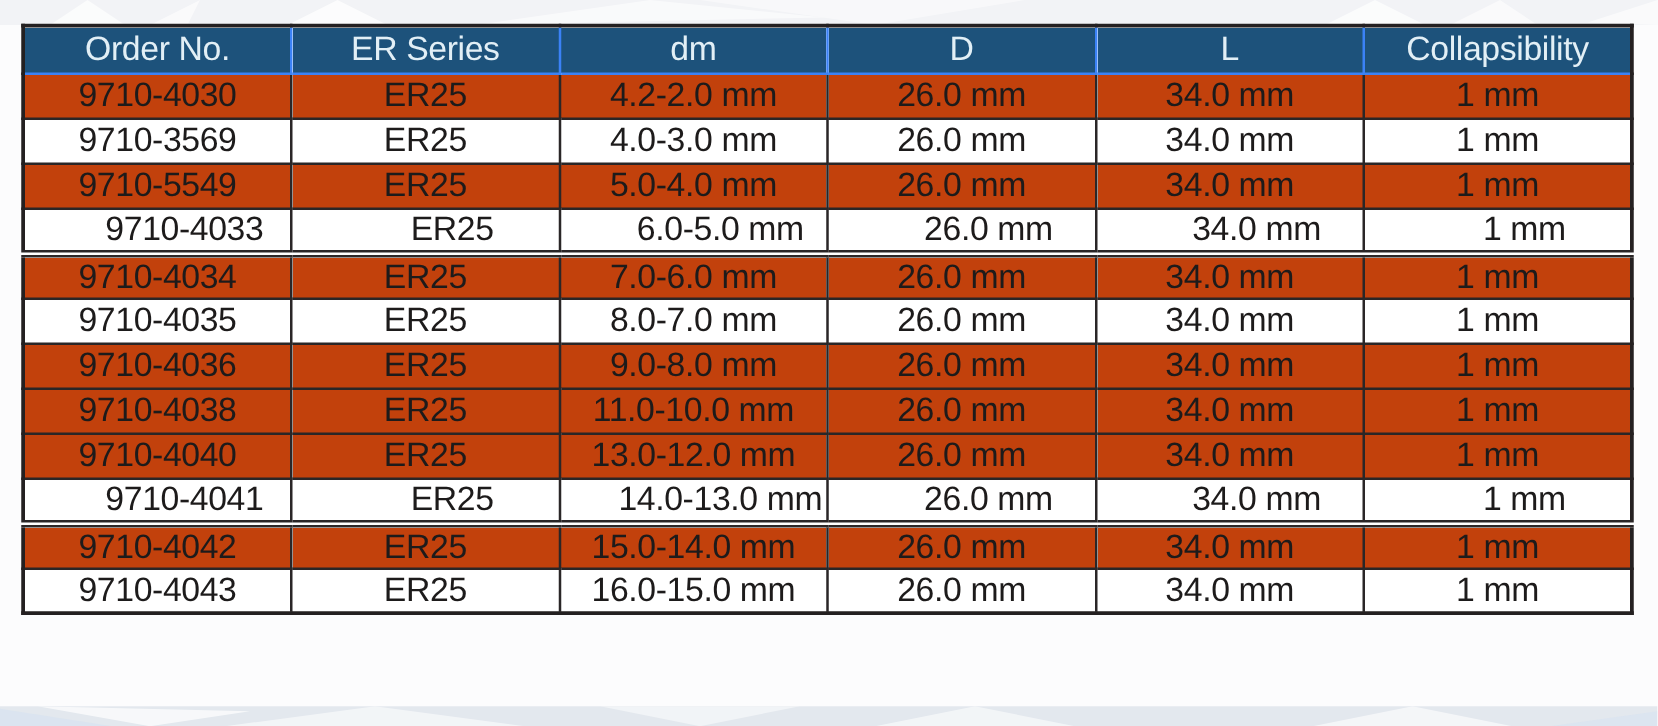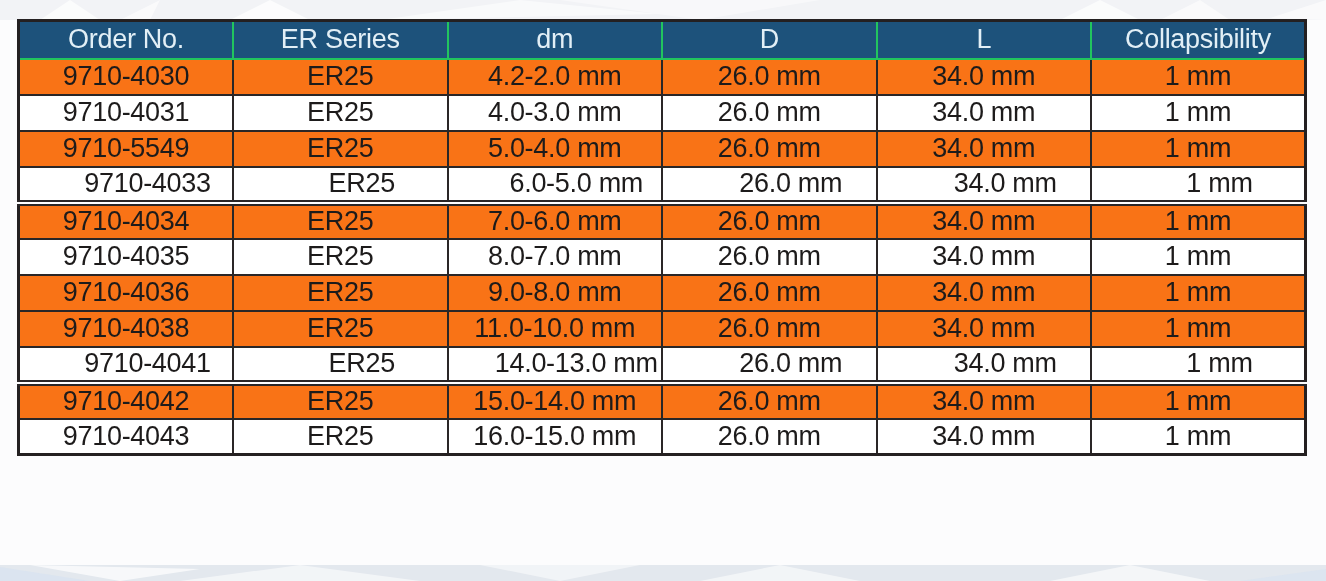--- a/index.html
+++ b/index.html
@@ -41,38 +41,38 @@
     background: #ffffff;
   }
   table.spec th {
     background: #1d527b;
     color: #e2eff6;
     font-weight: 400;
     font-size: 27px;
     height: 38px;
     text-align: center;
     vertical-align: middle;
-    border: 2px solid #22c55e;
+    border: 2px solid #3b82f6;
     letter-spacing: -0.3px;
     overflow: hidden;
     white-space: nowrap;
   }
   table.spec td {
     font-size: 27px;
     color: #1d1b1b;
     height: 36px;
     text-align: center;
     vertical-align: middle;
     border: 2px solid #2a2627;
     letter-spacing: -0.3px;
     background: #ffffff;
     overflow: hidden;
     white-space: nowrap;
   }
-  table.spec tr.alt td { background: #f97316; }
+  table.spec tr.alt td { background: #c2410c; }
   table.spec tr.group-end td { border-bottom: 6px double #2a2627; padding-left: 43px; }
 </style>
 </head>
 <body>
 
 <div class="page">
 
   <div class="wm-top">
     <svg class="wm-svg" width="1326" height="20" viewBox="0 0 1326 20">
       <polygon points="40,20 70,0 100,20" fill="#ffffff" opacity="0.7"></polygon>
@@ -112,21 +112,21 @@
     <tbody id="table-body">
         <tr class="alt">
           <td>9710-4030</td>
           <td>ER25</td>
           <td>4.2-2.0 mm</td>
           <td>26.0 mm</td>
           <td>34.0 mm</td>
           <td>1 mm</td>
         </tr>
         <tr>
-          <td>9710-4031</td>
+          <td>9710-3569</td>
           <td>ER25</td>
           <td>4.0-3.0 mm</td>
           <td>26.0 mm</td>
           <td>34.0 mm</td>
           <td>1 mm</td>
         </tr>
         <tr class="alt">
           <td>9710-5549</td>
           <td>ER25</td>
           <td>5.0-4.0 mm</td>
@@ -167,20 +167,28 @@
           <td>1 mm</td>
         </tr>
         <tr class="alt">
           <td>9710-4038</td>
           <td>ER25</td>
           <td>11.0-10.0 mm</td>
           <td>26.0 mm</td>
           <td>34.0 mm</td>
           <td>1 mm</td>
         </tr>
+        <tr class="alt">
+          <td>9710-4040</td>
+          <td>ER25</td>
+          <td>13.0-12.0 mm</td>
+          <td>26.0 mm</td>
+          <td>34.0 mm</td>
+          <td>1 mm</td>
+        </tr>
         <tr class="group-end">
           <td>9710-4041</td>
           <td>ER25</td>
           <td>14.0-13.0 mm</td>
           <td>26.0 mm</td>
           <td>34.0 mm</td>
           <td>1 mm</td>
         </tr>
         <tr class="alt">
           <td>9710-4042</td>

